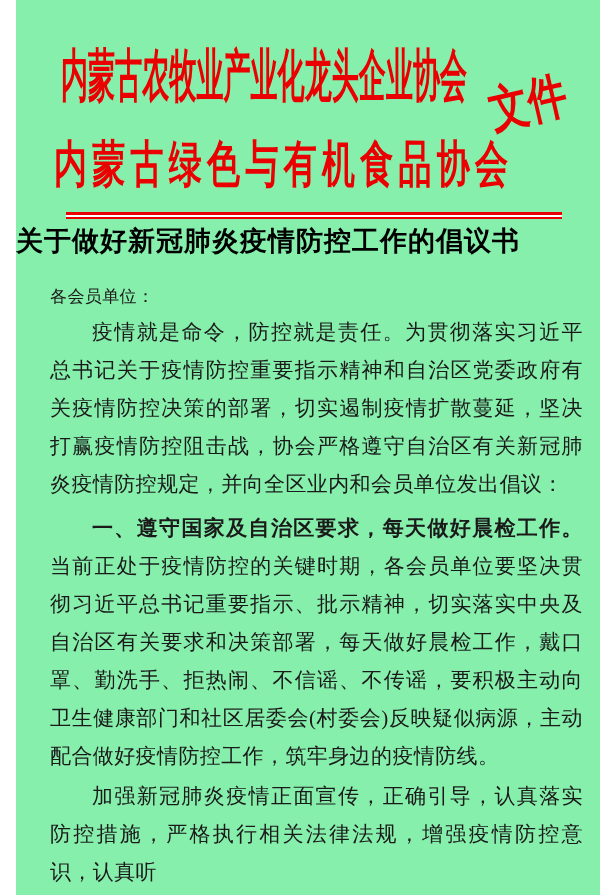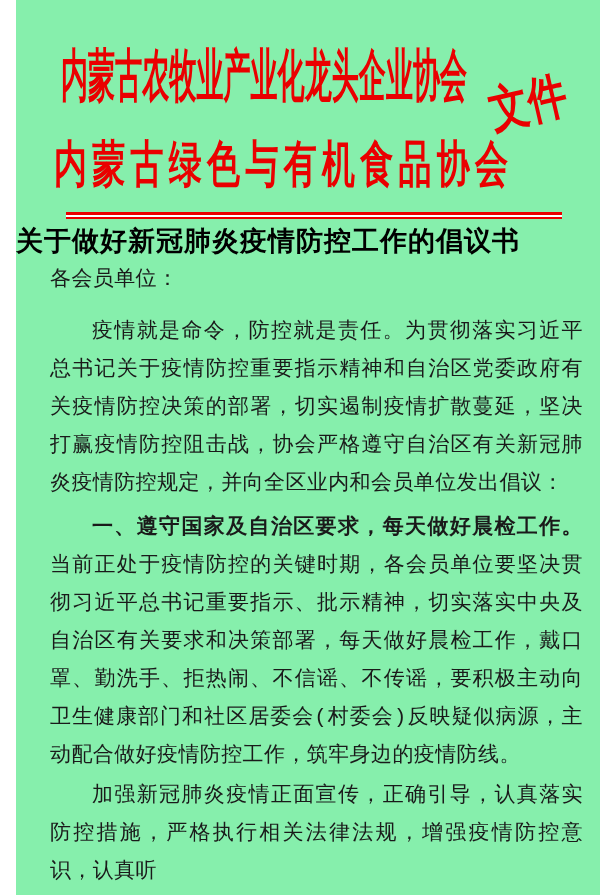--- a/index.html
+++ b/index.html
@@ -74,35 +74,34 @@
     margin: 0;
     font-size: 27px;
     line-height: 1.3;
     font-weight: bold;
     letter-spacing: 1px;
     color: #000000;
   }
   .salutation {
     position: absolute;
     left: 34px;
-    top: 266px;
-    font-size: 21px;
+    top: 287px;
+    font-size: 17px;
     line-height: 1.2;
     letter-spacing: 0.4px;
   }
   .body-text {
     position: absolute;
     left: 34px;
     top: 313px;
     width: 533px;
     font-size: 21px;
     line-height: 38px;
     letter-spacing: 0.4px;
     text-align: justify;
-    font-family: Liberation Mono, monospace;
   }
   .body-text p {
     margin: 0;
     text-indent: 2em;
   }
   .body-text p.para-2 { margin-top: 6px; }
   .body-text p.para-3 { margin-top: 2px; }
   .body-text strong { font-weight: bold; }
 </style>
 </head>

